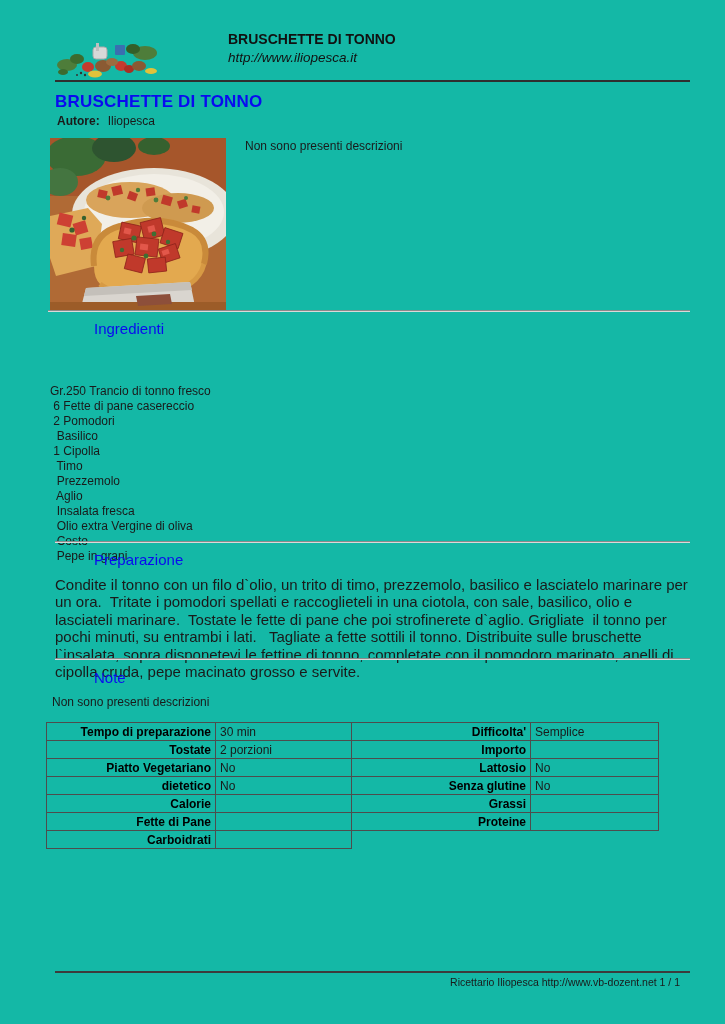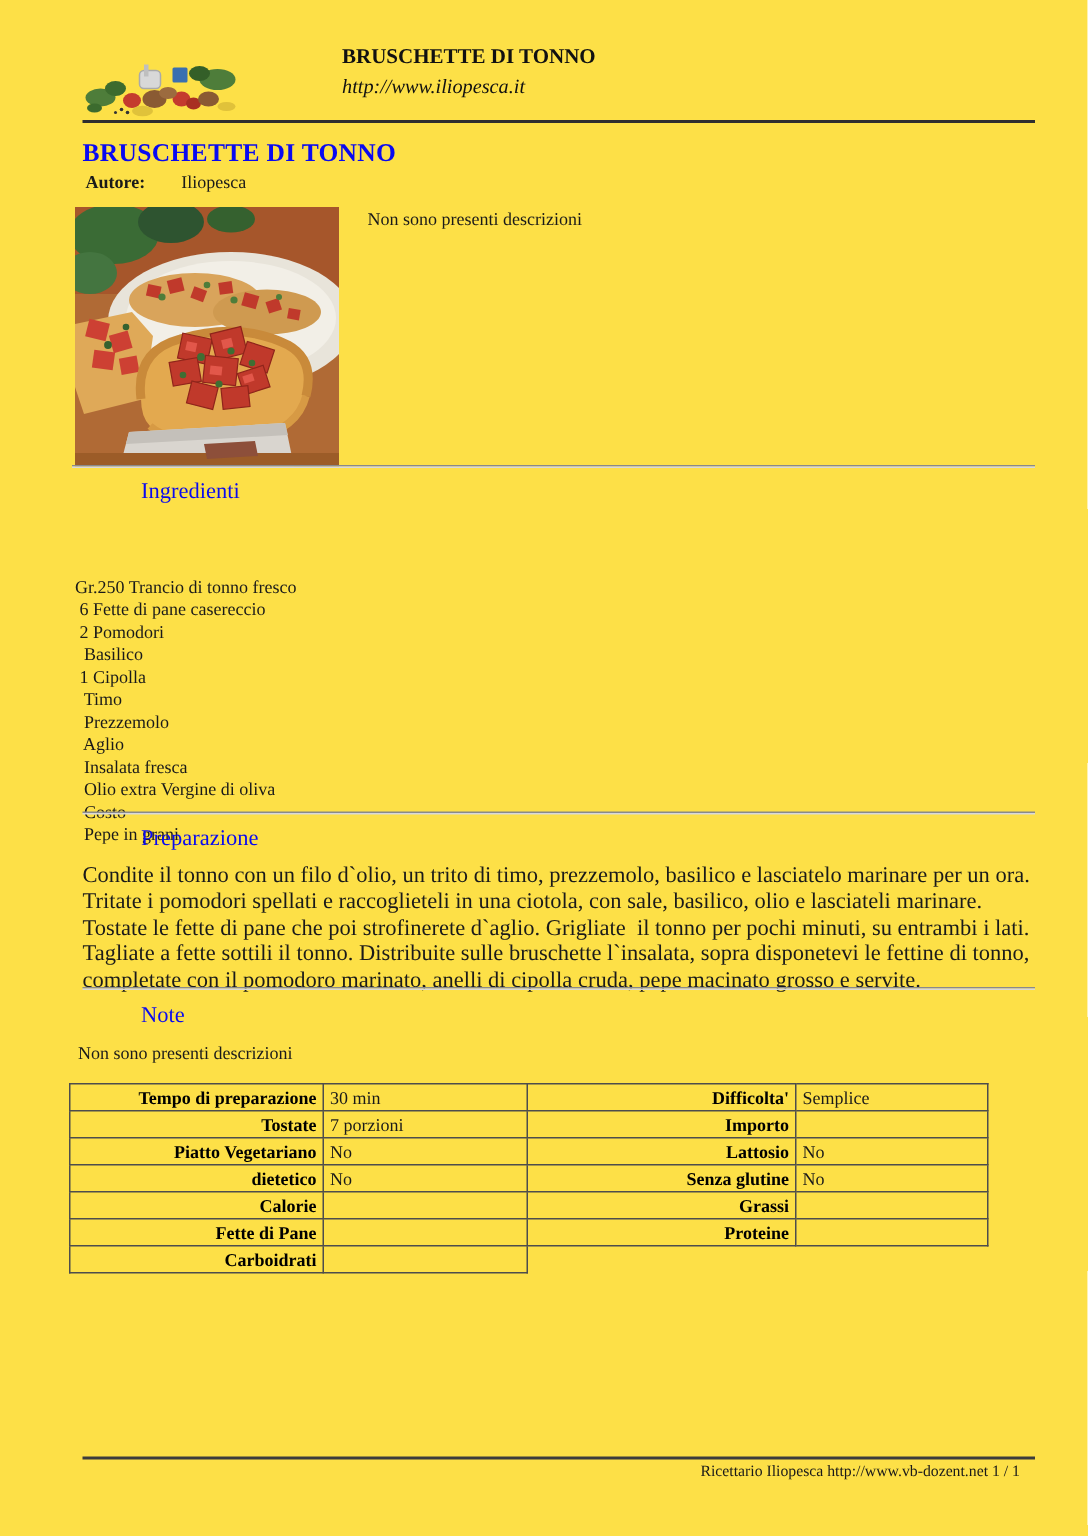--- a/index.html
+++ b/index.html
@@ -1,35 +1,35 @@
 <!DOCTYPE html>
 <html><head>
 <meta charset="utf-8">
 <style>
   html,body { margin:0; padding:0; background:#ffffff; }
   .page {
-    position:relative; width:725px; height:1024px; background:#fde047;
-    font-family:Liberation Serif, serif; color:#1a1a1a; overflow:hidden;
+    position:relative; width:725px; height:1024px; background:#14b8a6;
+    font-family:Liberation Sans, sans-serif; color:#1a1a1a; overflow:hidden;
   }
   .abs { position:absolute; }
 
   
   .logo { left:55px; top:39px; width:106px; height:40px; }
   .header-title { left:228px; top:31px; font-size:14px; font-weight:bold; color:#111; }
   .header-url { left:228px; top:50px; font-size:13.5px; font-style:italic; color:#111; text-decoration:none; }
   .rule { height:0; border-top:2px solid #8f8f8f; }
   .rule.dark { border-top:2px solid #2f2f2f; }
   .rule.soft { border-top:1px solid #8a8a8a; border-bottom:1px solid #d9d9d9; }
   .header-rule { left:55px; right:35px; top:80px; }
 
   
   .recipe-title { left:55px; top:92px; font-size:17px; font-weight:bold; color:#0a0af0; letter-spacing:0.2px; }
   .author-line { left:57px; top:114px; font-size:12px; }
   .author-label { font-weight:bold; }
-  .author-name { margin-left:24px; }
+  .author-name { margin-left:8px; }
 
   .photo { left:50px; top:138px; width:176px; height:173px; }
   .descr { left:245px; top:139px; font-size:12px; }
 
   .rule-photo { left:48px; right:35px; top:310px; }
 
   .sec-heading { font-size:15px; color:#0a0af0;margin-left:37px; }
   .h-ingredienti { left:57px; top:320px; }
   .ingredients { left:50px; top:339px; font-size:12px; line-height:15px; white-space:pre; }
 
@@ -202,21 +202,21 @@
 
         <tr>
           <td class="lbl">Tempo di preparazione</td>
           <td class="val">30 min</td>
           <td class="lbl">Difficolta'</td>
           <td class="val">Semplice</td>
         </tr>
 
         <tr>
           <td class="lbl">Tostate</td>
-          <td class="val">7 porzioni</td>
+          <td class="val">2 porzioni</td>
           <td class="lbl">Importo</td>
           <td class="val"></td>
         </tr>
 
 
         <tr>
           <td class="lbl">Piatto Vegetariano</td>
           <td class="val">No</td>
           <td class="lbl">Lattosio</td>
           <td class="val">No</td>

